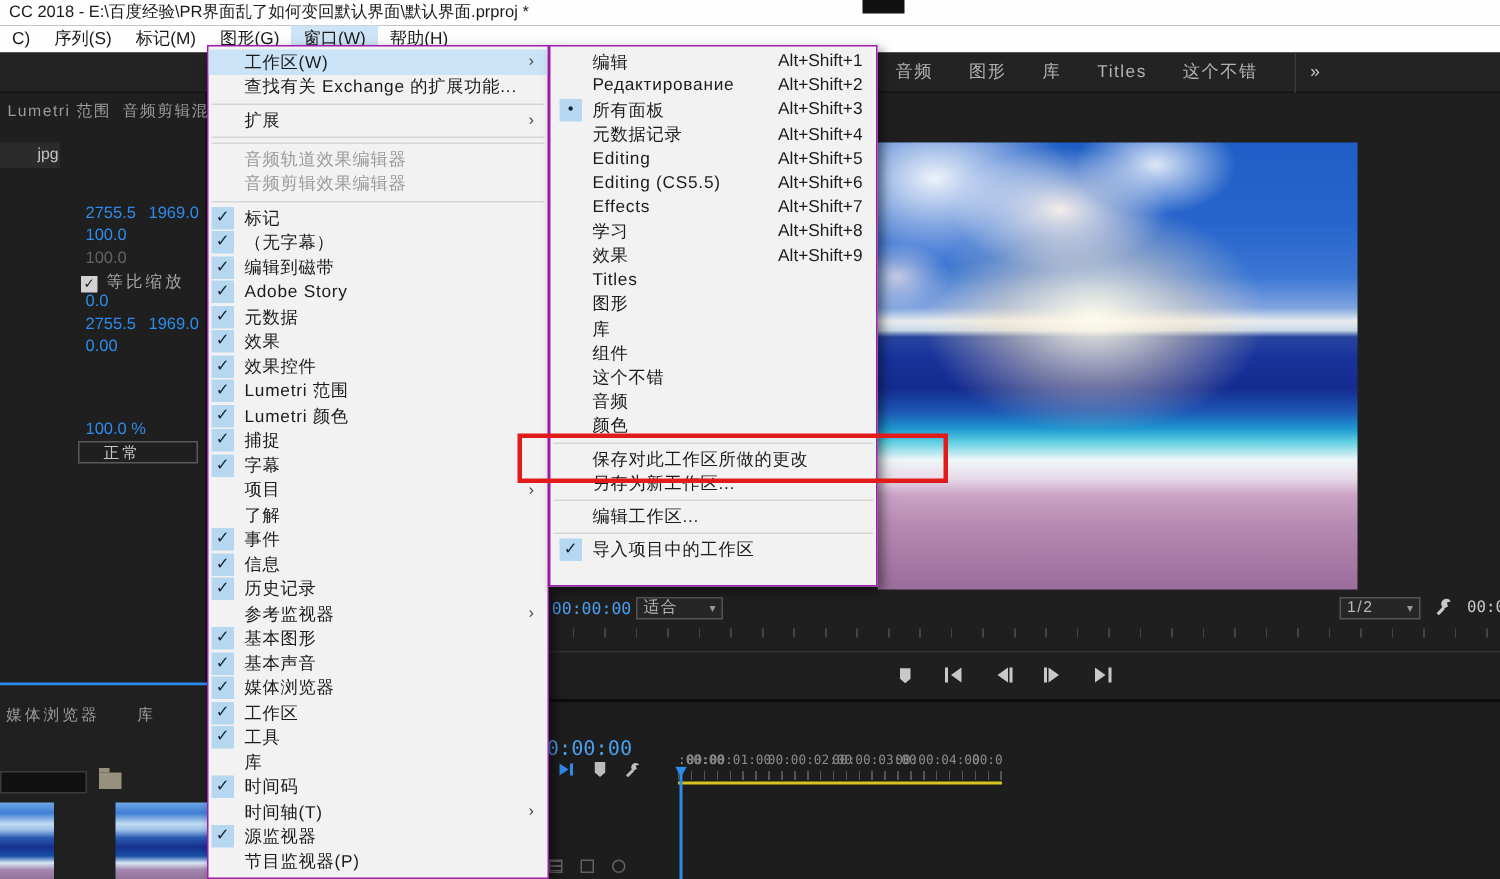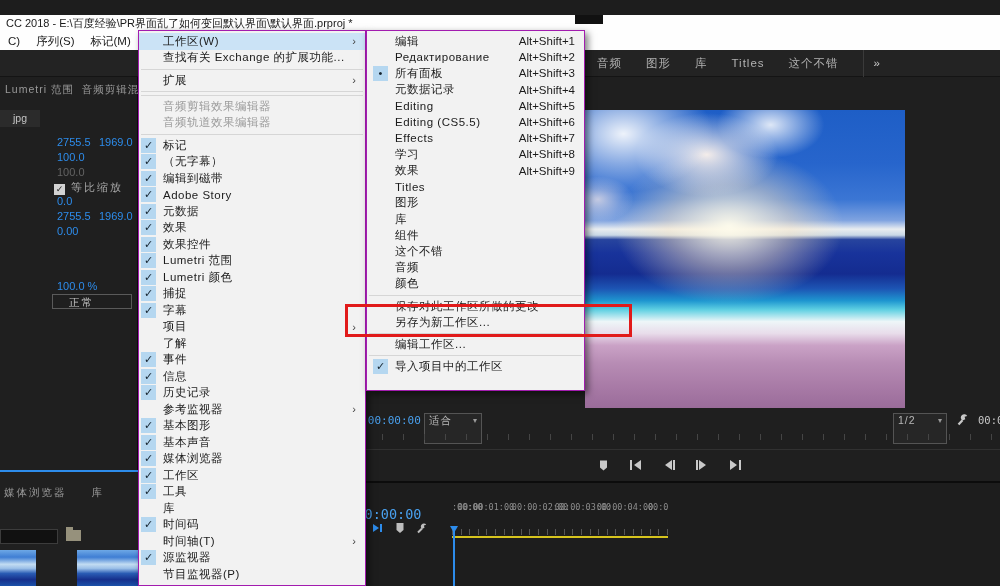--- a/index.html
+++ b/index.html
@@ -1,37 +1,37 @@
 <!DOCTYPE html>
 <html><head>
 <meta charset="utf-8">
 <style>
   * { margin:0; padding:0; box-sizing:border-box; }
   body { background:#000; font-family:"Liberation Sans", sans-serif; }
   #screen { position:relative; width:1000px; height:586px; background:#1d1d1d; overflow:hidden; font-family:"Liberation Sans", sans-serif; }
-  .abs { position:absolute;margin-top:15px; }
+  .abs { position:absolute; }
 
   
   .titlebar { left:0; top:0; width:1000px; height:17px; background:#fefefe; color:#1a1a1a; font-size:11px; line-height:17px; padding-left:6px; white-space:nowrap; }
   .tb-art { left:575px; top:0; width:28px; height:9px; background:#111; }
   .menubar { left:0; top:17px; width:1000px; height:18px; background:#fefefe; display:flex; font-size:11.5px; color:#1a1a1a; }
   .mi { padding:0 8px; line-height:18px; }
   .mi.active { background:#cde4f7; }
 
   
   .tabsbar { left:0; top:35px; width:1000px; height:27px; background:#232323; border-bottom:1px solid #141414; }
   #wtabs { position:absolute; left:597px; top:0; height:27px; display:flex; color:#b2b2b2; font-size:11.5px; line-height:27px; }
   .wtab { padding:0 24px 0 0; letter-spacing:1px; }
   .wt-ovf { border-left:1px solid #3a3a3a; padding:0 10px; color:#cccccc; }
 
   
   .ecpanel { left:0; top:62px; width:138px; height:393px; background:#1f1f1f; border-right:1px solid #0c0c0c; }
   .ectabs { left:0; top:62px; width:138px; height:24px; color:#9a9a9a; font-size:10.5px; line-height:24px; white-space:nowrap; overflow:hidden; }
   .ectabs span { margin-left:5px; letter-spacing:1px; }
-  .cliptab { left:0; top:95px; width:40px; height:17px; background:#2b2b2b; color:#c4c4c4; font-size:10.5px; line-height:17px; padding-left:13px; }
+  .cliptab { left:0; top:95px; width:40px; height:17px; background:#2b2b2b; color:#c4c4c4; font-size:10.5px; line-height:17px; padding-left:25px; }
   #ecrows { position:absolute; left:0; top:136px; width:110px; }
   .ecrow { height:14.8px; font-size:11px; color:#2d8ceb; padding-left:57px; white-space:nowrap; }
   .ecrow .v1 { display:inline-block; width:42px; }
   .ecrow.dim { color:#636363; }
   .ecrow.gap { height:40px; }
   .eccb { display:inline-block; width:11px; height:11px; background:#d2d2d2; color:#1d1d1d; font-size:9px; line-height:11px; text-align:center; margin-left:-3px; vertical-align:-1px; }
   .eccb-lb { color:#a5a5a5; font-size:11px; margin-left:6px; letter-spacing:2px; }
   .ecdrop { position:relative; left:52px; width:80px; height:15px; border:1px solid #5a5a5a; color:#c6c6c6; font-size:10.5px; line-height:14px; padding-left:16px; letter-spacing:2px; }
 
   
@@ -40,21 +40,21 @@
     background:
       radial-gradient(40% 28% at 12% 8%, rgba(255,255,255,.92), rgba(255,255,255,0) 70%),
       radial-gradient(32% 20% at 38% 15%, rgba(255,244,236,.95), rgba(255,244,236,0) 70%),
       radial-gradient(24% 16% at 58% 5%, rgba(255,255,255,.85), rgba(255,255,255,0) 70%),
       radial-gradient(16% 11% at 4% 30%, rgba(255,238,232,.7), rgba(255,238,232,0) 70%),
       radial-gradient(55% 40% at 45% 39%, rgba(255,252,235,.95), rgba(255,232,195,.45) 35%, rgba(255,232,195,0) 65%),
       linear-gradient(180deg,#1e5ec6 0%,#2765cc 18%,#3b76d4 30%,#7fa3e0 37%,#e9edf0 40%,#c9d8e6 42%,#27449e 43.5%,#18339b 48%,#142c90 55%,#1d55b4 60%,#1e96d0 64%,#5fd0e2 67%,#eef6f8 71%,#e8dcea 75%,#caa2c6 79%,#b78cb4 85%,#a87aa6 93%,#9a6c9a 100%);
   }
   .tc { font-family:"DejaVu Sans Mono", monospace; color:#49a0ee; }
   .mon-tc { left:348px; top:399px; font-size:11px; }
-  .drop { height:31px; border:1px solid #545454; background:#262626; color:#b8b8b8; font-size:10.5px; line-height:13px; padding:0 4px; }
+  .drop { height:15px; border:1px solid #545454; background:#262626; color:#b8b8b8; font-size:10.5px; line-height:13px; padding:0 4px; }
   .drop .dv { letter-spacing:1px; }
   .drop .ch { float:right; color:#9a9a9a; font-size:8px; line-height:14px; }
   .mon-fit { left:424px; top:398px; width:58px; }
   .mon-res { left:893px; top:398px; width:54px; }
   .mon-wrench { left:956px; top:398px; }
   .mon-dur { left:978px; top:399px; width:22px; overflow:hidden; font-size:10.5px; color:#c9c9c9; font-family:"DejaVu Sans Mono", monospace; }
   .mon-ruler { left:340px; top:419px; width:660px; height:6px;
     background:repeating-linear-gradient(90deg,#454545 0 1px,transparent 1px 21px); }
   .transport { left:338px; top:434px; width:662px; height:31px; border-top:1px solid #313131; display:flex; align-items:center; justify-content:center; gap:17px; }
   .ticon { display:inline-flex; width:16px; height:14px; align-items:center; justify-content:center; }
@@ -270,25 +270,25 @@
       <div class="sep"></div>
       <div class="mrow">
         <span class="chk"></span>
         <span class="lbl">扩展</span>
         <span class="arr">›</span>
       </div>
       <div class="sep"></div>
       <div class="sep"></div>
       <div class="mrow dis">
         <span class="chk"></span>
+        <span class="lbl">音频轨道效果编辑器</span>
+      </div>
+      <div class="mrow dis">
+        <span class="chk"></span>
         <span class="lbl">音频剪辑效果编辑器</span>
-      </div>
-      <div class="mrow dis">
-        <span class="chk"></span>
-        <span class="lbl">音频轨道效果编辑器</span>
       </div>
       <div class="sep"></div>
       <div class="mrow">
         <span class="chk on">✓</span>
         <span class="lbl">标记</span>
       </div>
       <div class="mrow">
         <span class="chk on">✓</span>
         <span class="lbl">（无字幕）</span>
       </div>

